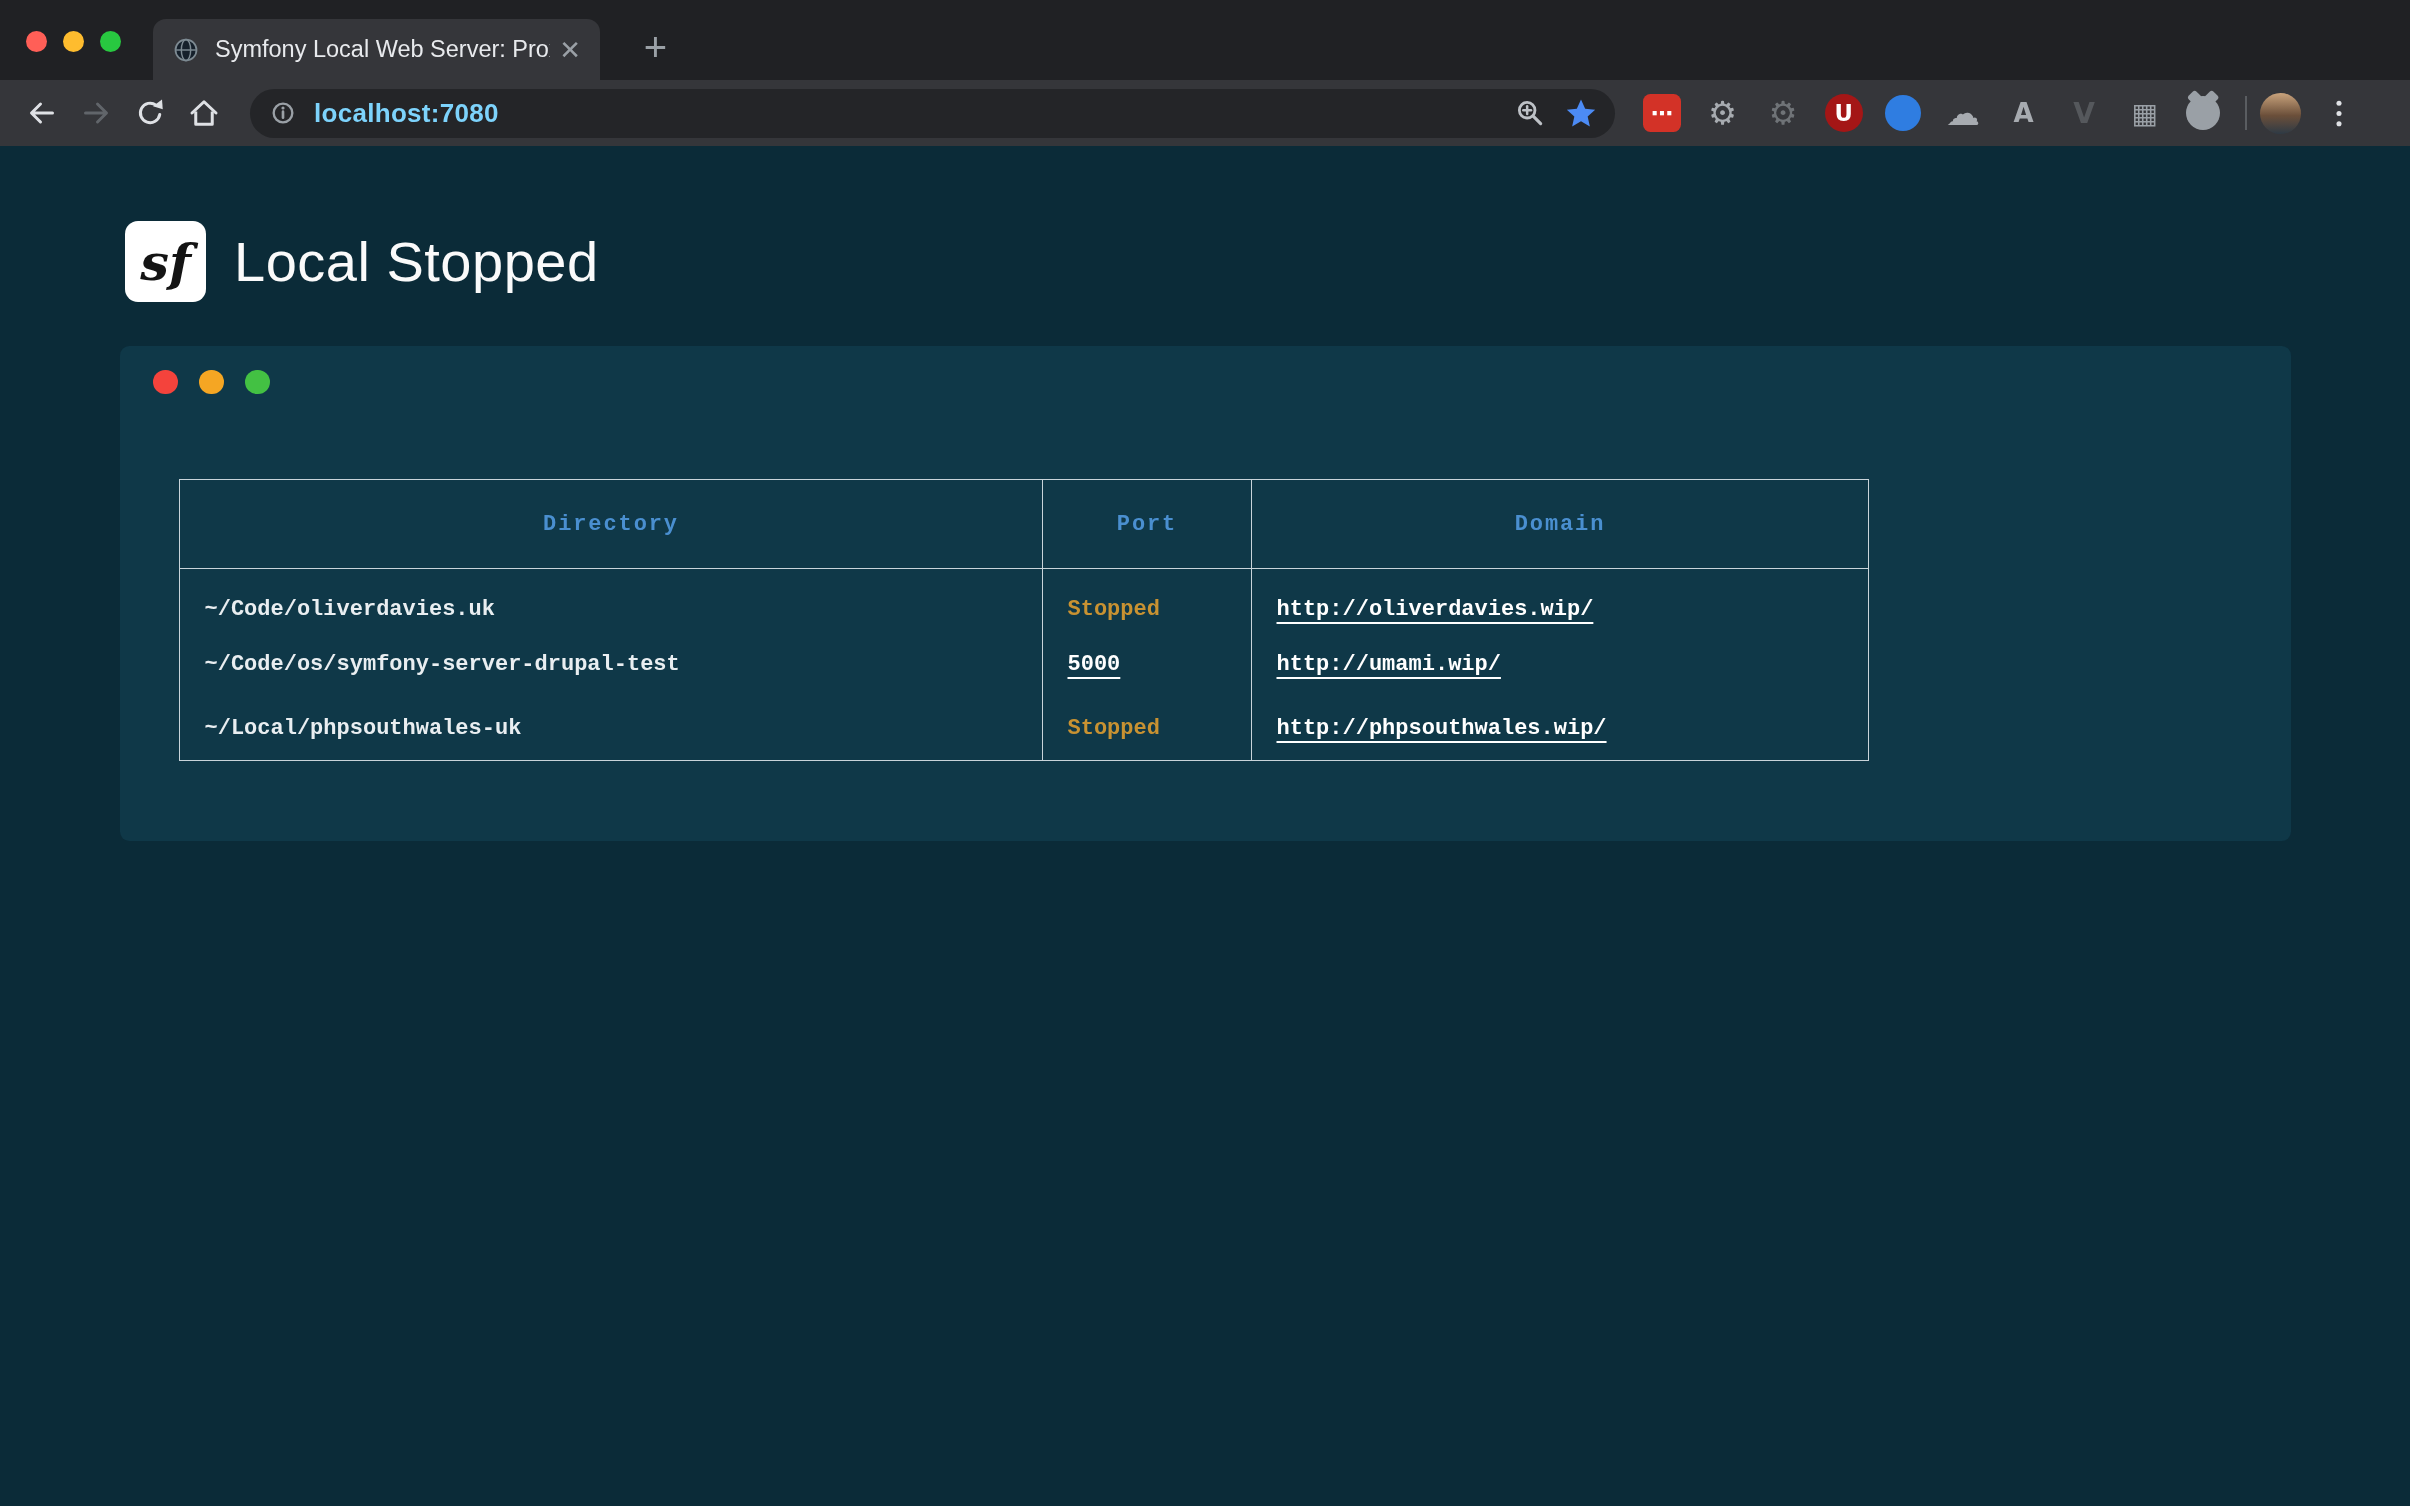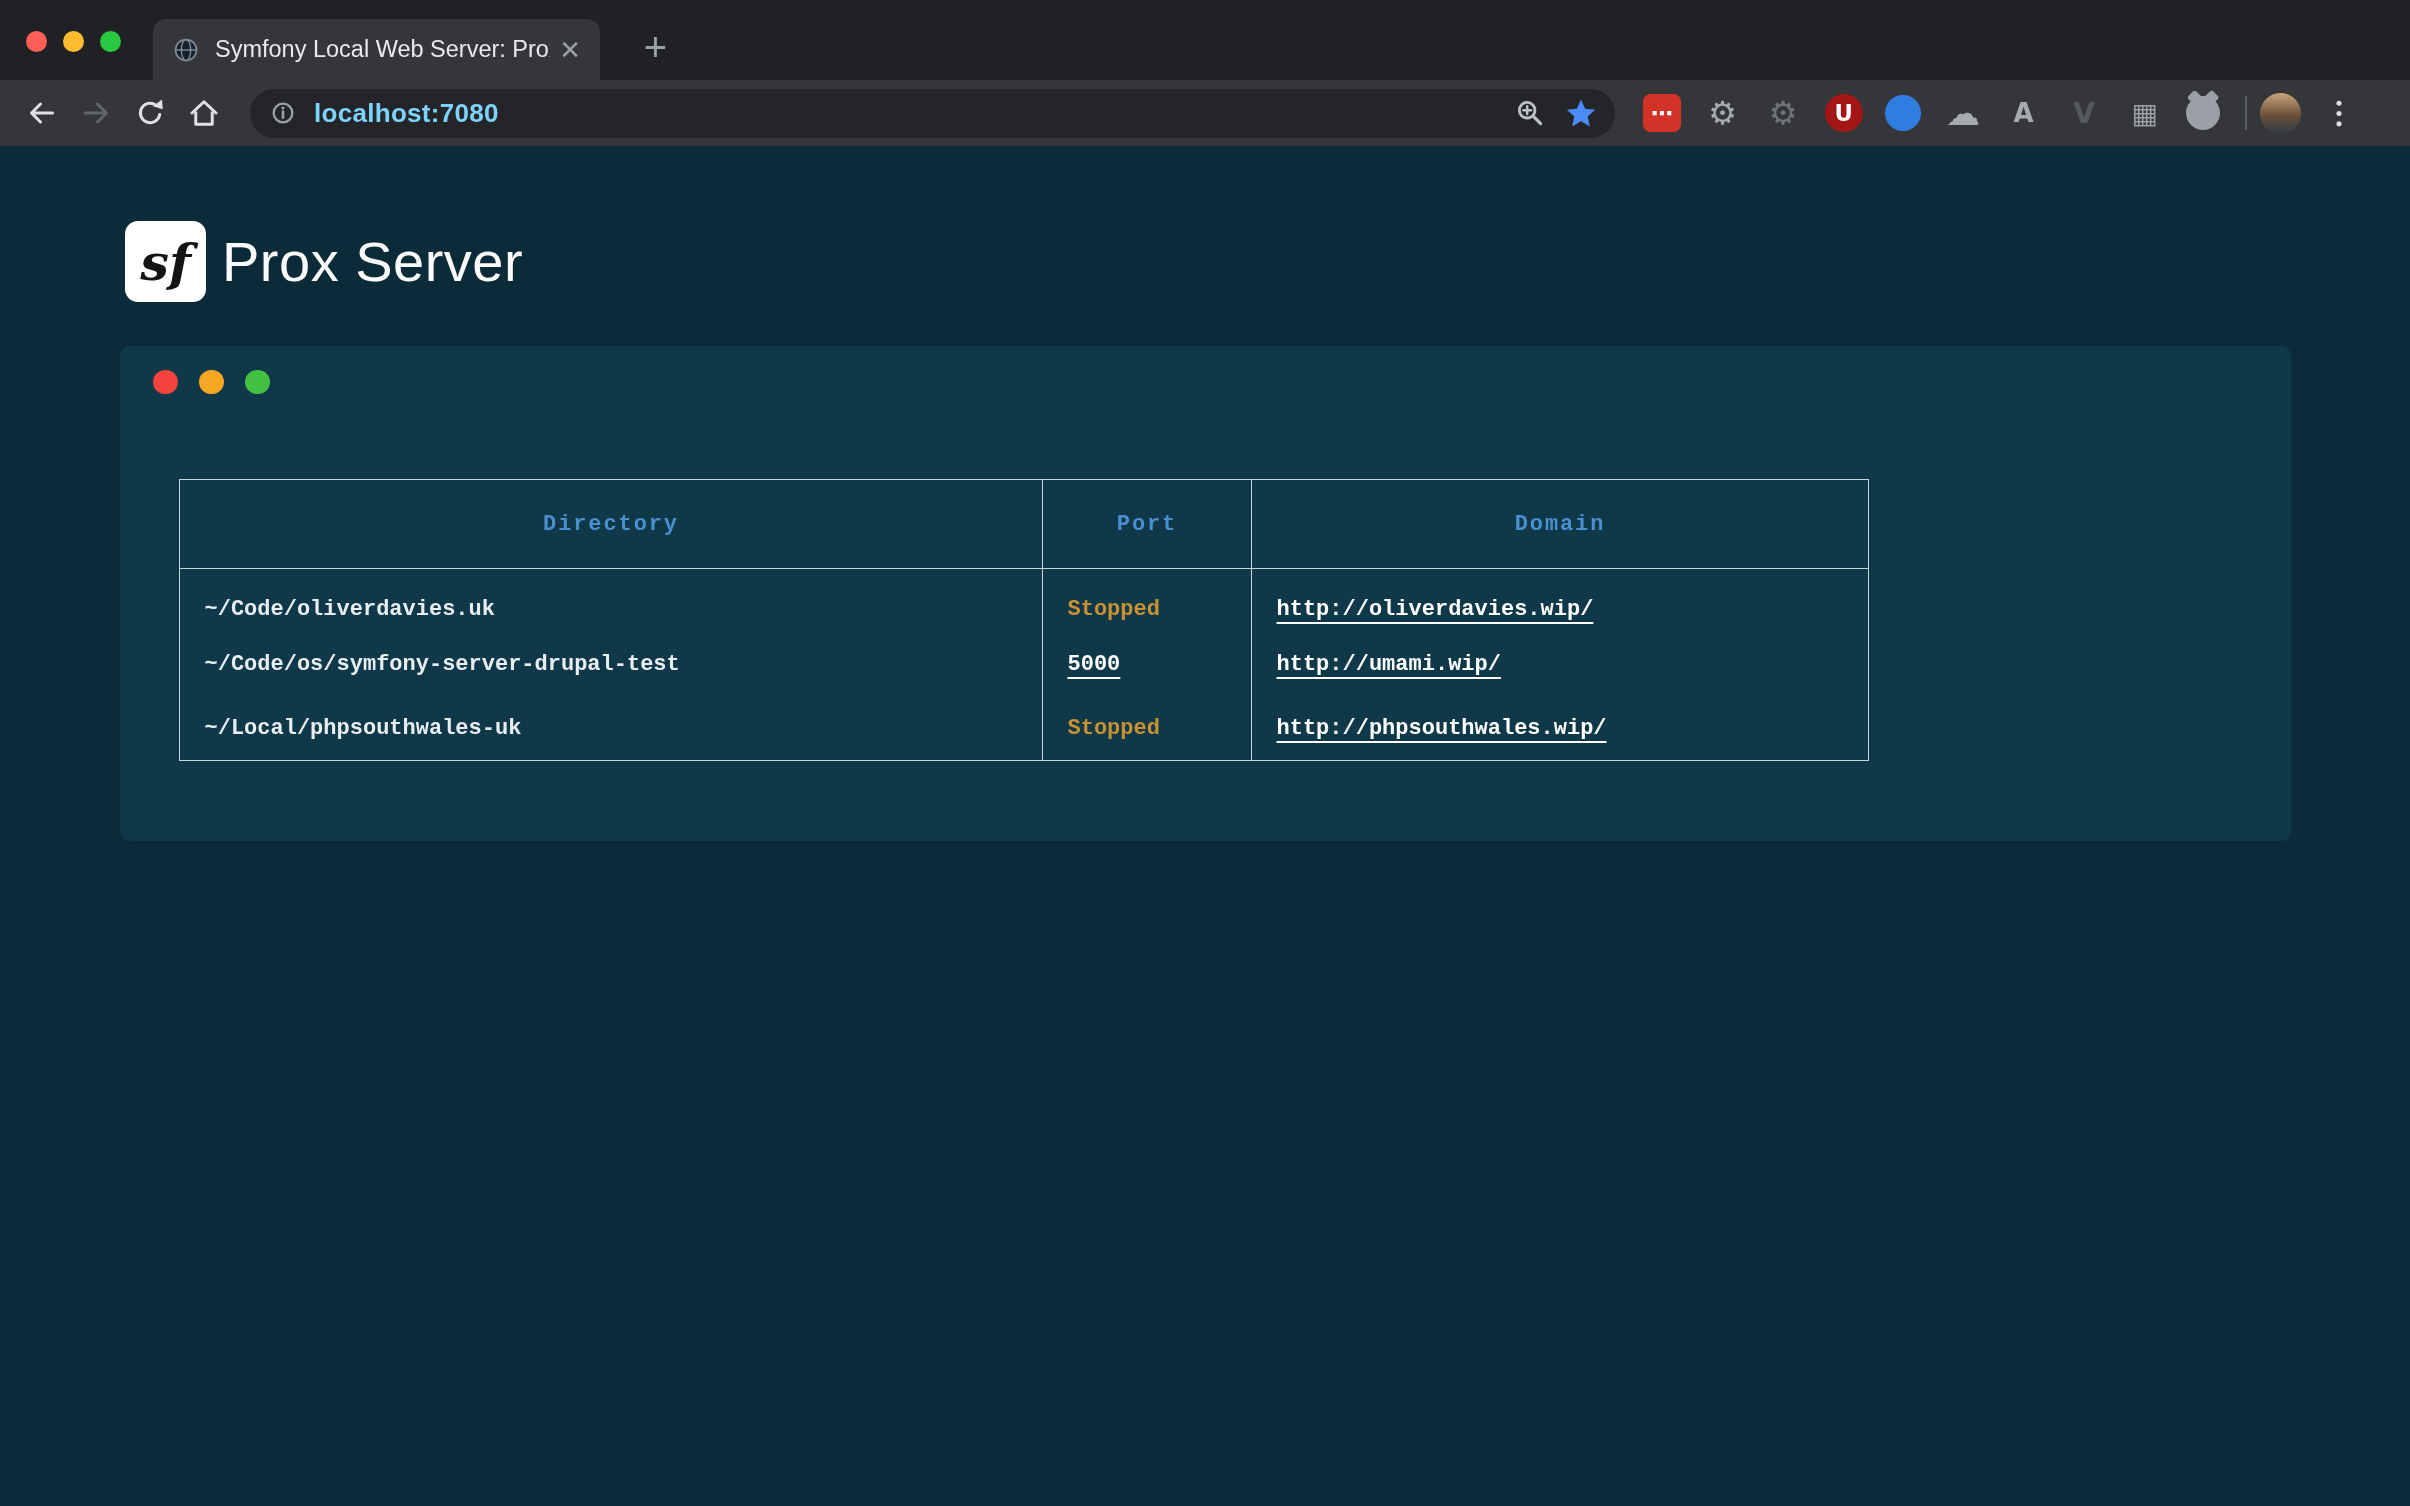--- a/index.html
+++ b/index.html
@@ -53,21 +53,21 @@
   .e10::before { left:2.8px; } .e10::after { right:2.8px; }
 
   .chrome-sep { width:1.9px; height:34px; background:#5a5d61; margin:0 13px 0 24.5px; }
   .avatar { width:41px; height:41px; border-radius:50%; margin-right:19px; cursor:pointer;
             background:linear-gradient(180deg,#c9a37c 0%, #6b4f3a 55%, #2e3a45 100%); }
   .kebab { width:38px; height:41px; display:flex; align-items:center; justify-content:center; cursor:pointer; }
 
   
   .page { position:absolute; top:146px; left:0; width:2411px; height:1361px; background:#0b2b38; }
 
-  .brand { position:absolute; left:125px; top:75px; display:flex; align-items:center; gap:16px; }
+  .brand { position:absolute; left:125px; top:75px; display:flex; align-items:center; gap:28px; }
   .logo-badge { width:81px; height:81px; background:#ffffff; border-radius:13px;
                 display:flex; align-items:center; justify-content:center; }
   .logo-sf { font-family:"DejaVu Serif", serif; font-style:italic; font-weight:bold;
              font-size:51px; color:#141414; }
   .page-title { font-size:56px; font-weight:400; color:#fafafa; letter-spacing:0.5px; }
 
   .terminal-panel { position:absolute; left:120px; top:200px; width:2171px; height:495px;
                     background:#0f3848; border-radius:9.4px; }
   .panel-dots { position:absolute; left:33px; top:23.5px; display:flex; gap:21.7px; }
   .panel-dots span { width:24.5px; height:24.5px; border-radius:50%; display:block; }
@@ -181,21 +181,21 @@
     </svg>
   </div>
 </div>
 
 <div class="page">
 
   <div class="brand">
     <div class="logo-badge">
       <span class="logo-sf">sf</span>
     </div>
-    <span class="page-title">Prox Server</span>
+    <span class="page-title">Local Stopped</span>
   </div>
 
   <div class="terminal-panel">
     <div class="panel-dots">
       <span class="pd-red"></span>
       <span class="pd-orange"></span>
       <span class="pd-green"></span>
     </div>
 
     <table class="server-table">

